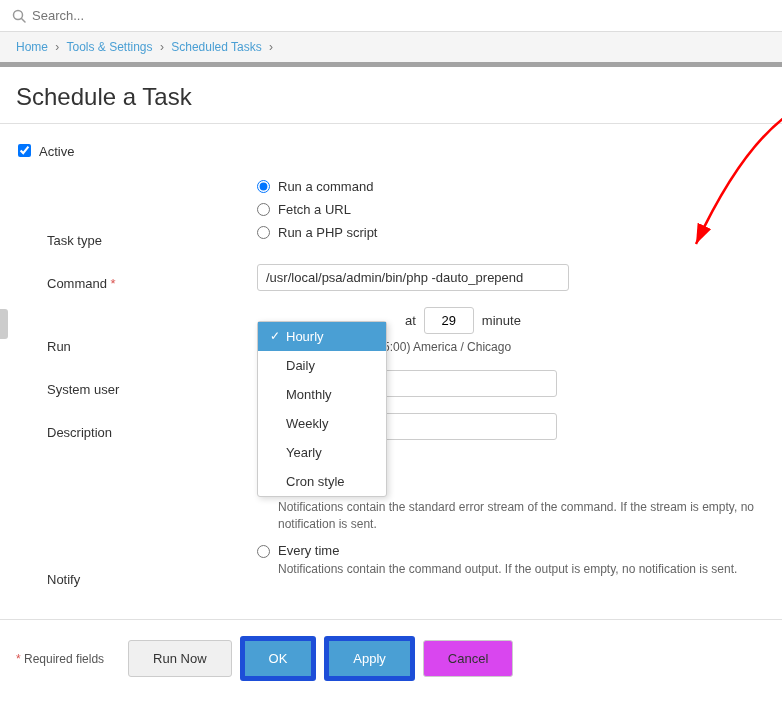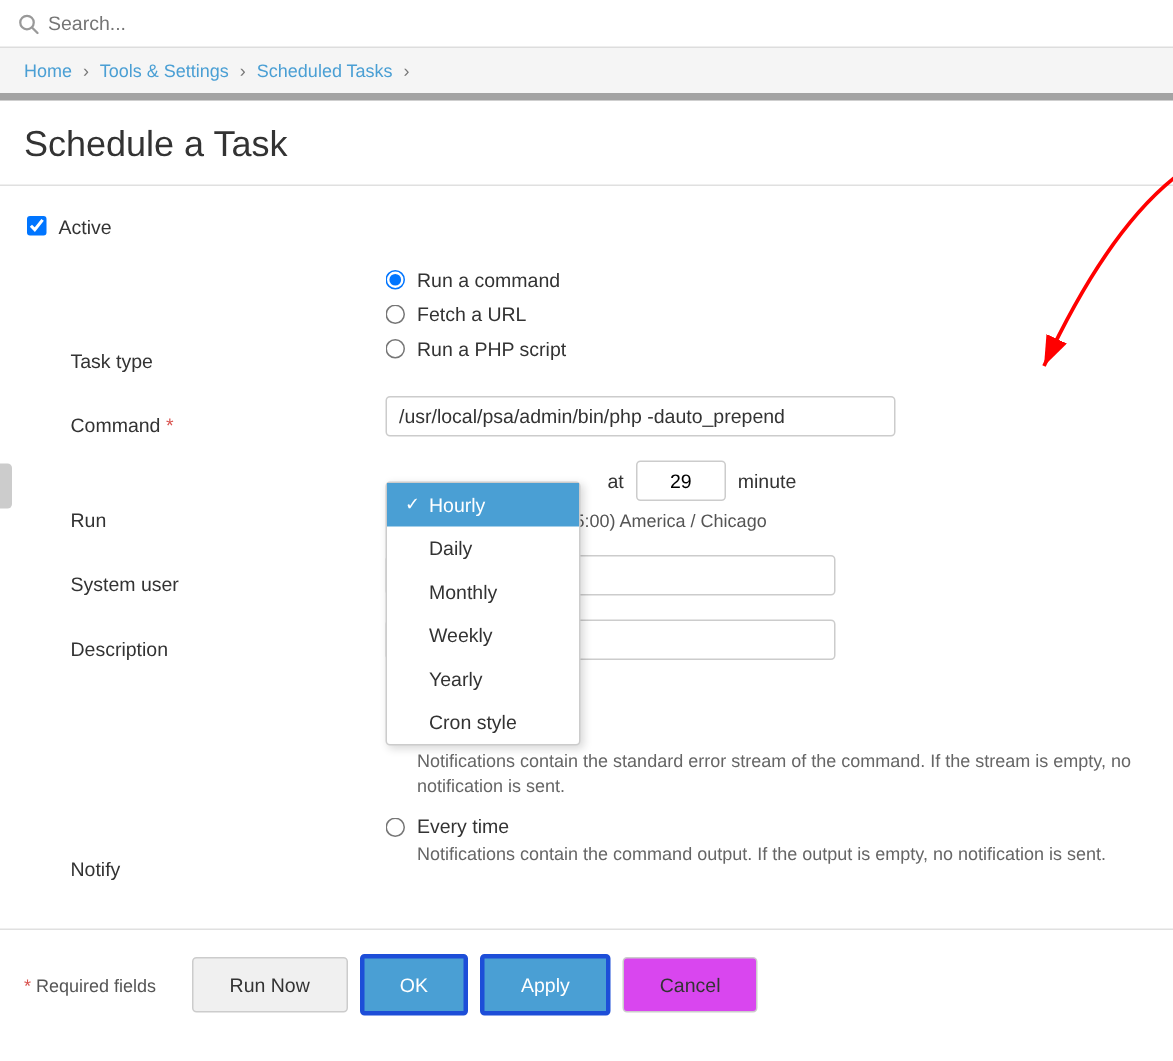--- a/index.html
+++ b/index.html
@@ -82,21 +82,21 @@
     .radio-option {
       display: flex;
       align-items: center;
       margin-bottom: 8px;
       font-size: 13px;
     }
     .radio-option input[type=radio] { margin-right: 8px; }
 
     
     .command-input {
-      width: 340px;
+      width: 312px;
       padding: 5px 8px;
       border: 1px solid #ccc;
       border-radius: 3px;
       font-size: 13px;
       color: #333;
     }
 
     
     .run-row {
       display: flex;
@@ -132,21 +132,21 @@
     }
     .dropdown-item.selected {
       background: #4a9fd4;
       color: #fff;
     }
     .dropdown-item .check-icon {
       width: 16px;
       font-size: 12px;
     }
     .minute-input {
-      width: 60px;
+      width: 50px;
       padding: 5px 6px;
       border: 1px solid #ccc;
       border-radius: 3px;
       font-size: 13px;
       text-align: center;
     }
 
     .timezone-text {
       font-size: 12px;
       color: #555;
@@ -201,21 +201,21 @@
       font-weight: normal;
     }
     .btn-default {
       background: #f0f0f0;
       border: 1px solid #ccc;
       color: #333;
     }
     .btn-primary {
       background: #4a9fd4;
       color: #fff;
-      border: 3px solid #1d4ed8;
+      border: 5px solid #1d4ed8;
     }
     .btn-cancel {
       background: #d946ef;
       border: 1px solid #ccc;
       color: #333;
     }
 
     
     .side-tab {
       position: absolute;

